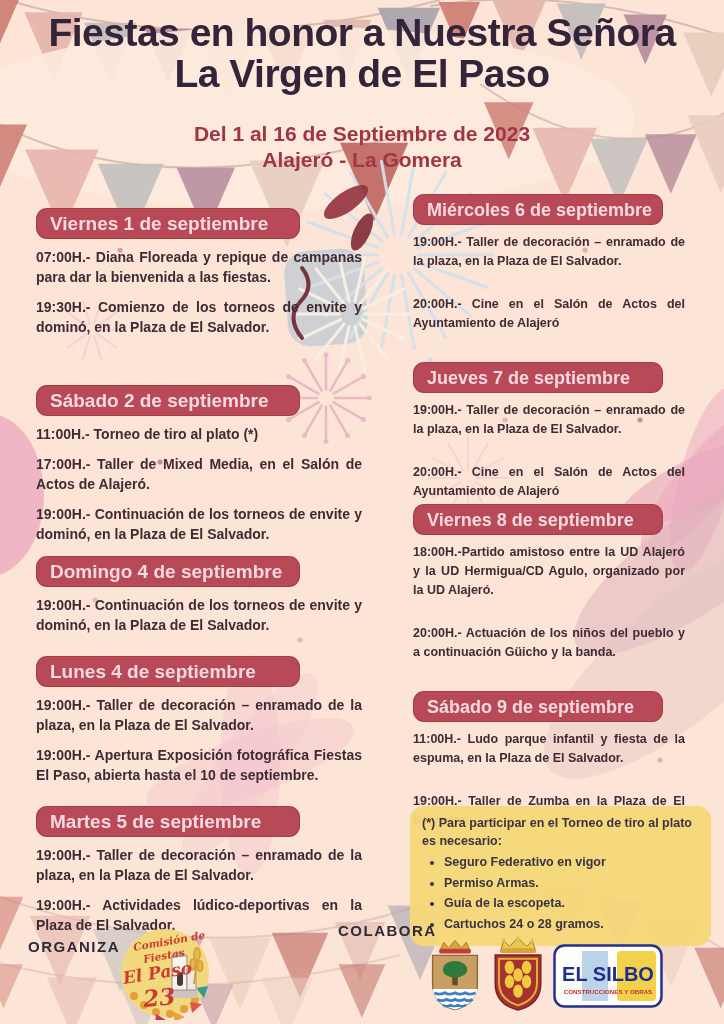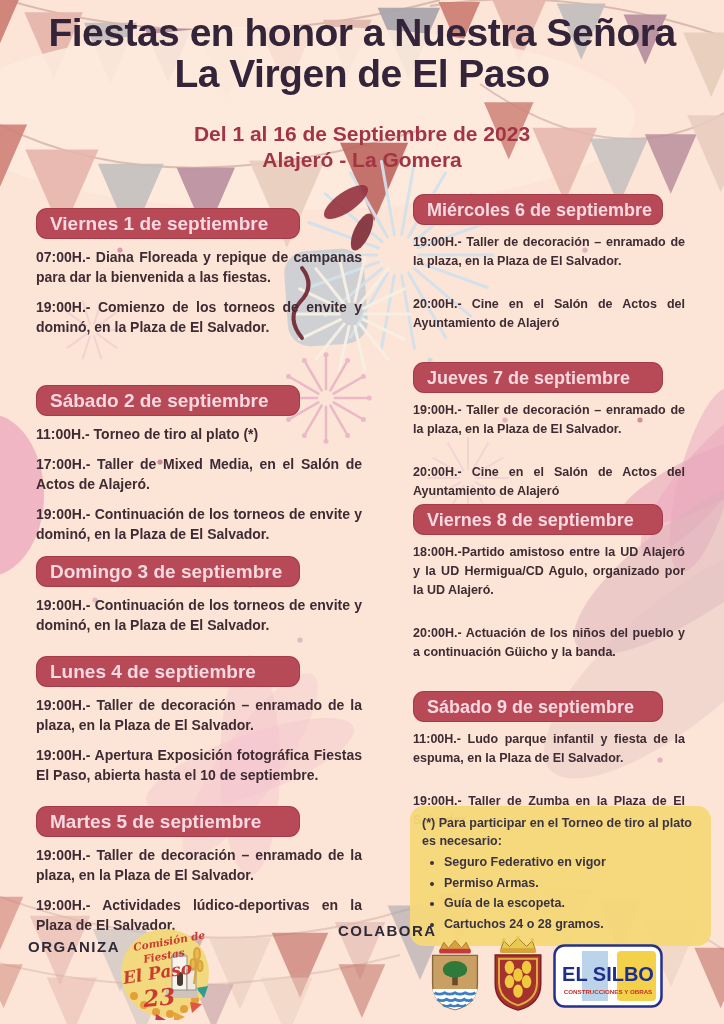--- a/index.html
+++ b/index.html
@@ -235,30 +235,30 @@
     <div>La Virgen de El Paso</div>
   </div>
   <div class="layer subtitle">
     <div>Del 1 al 16 de Septiembre de 2023</div>
     <div>Alajeró - La Gomera</div>
   </div>
 
   <div class="sec l" style="top:188px">
     <div class="day-pill">Viernes 1 de septiembre</div>
     <p>07:00H.- Diana Floreada y repique de campanas para dar la bienvenida a las fiestas.</p>
-    <p>19:00H.- Comienzo de los torneos de envite y dominó, en la Plaza de El Salvador.</p>
+    <p>19:30H.- Comienzo de los torneos de envite y dominó, en la Plaza de El Salvador.</p>
   </div>
   <div class="sec l" style="top:365px">
     <div class="day-pill">Sábado 2 de septiembre</div>
     <p>11:00H.- Torneo de tiro al plato (*)</p>
     <p>17:00H.- Taller de Mixed Media, en el Salón de Actos de Alajeró.</p>
     <p>19:00H.- Continuación de los torneos de envite y dominó, en la Plaza de El Salvador.</p>
   </div>
   <div class="sec l" style="top:536px">
-    <div class="day-pill">Domingo 3 de septiembre</div>
+    <div class="day-pill">Domingo 4 de septiembre</div>
     <p>19:00H.- Continuación de los torneos de envite y dominó, en la Plaza de El Salvador.</p>
   </div>
   <div class="sec l" style="top:636px">
     <div class="day-pill">Lunes 4 de septiembre</div>
     <p>19:00H.- Taller de decoración – enramado de la plaza, en la Plaza de El Salvador.</p>
     <p>19:00H.- Apertura Exposición fotográfica Fiestas El Paso, abierta hasta el 10 de septiembre.</p>
   </div>
   <div class="sec l" style="top:786px">
     <div class="day-pill">Martes 5 de septiembre</div>
     <p>19:00H.- Taller de decoración – enramado de la plaza, en la Plaza de El Salvador.</p>

